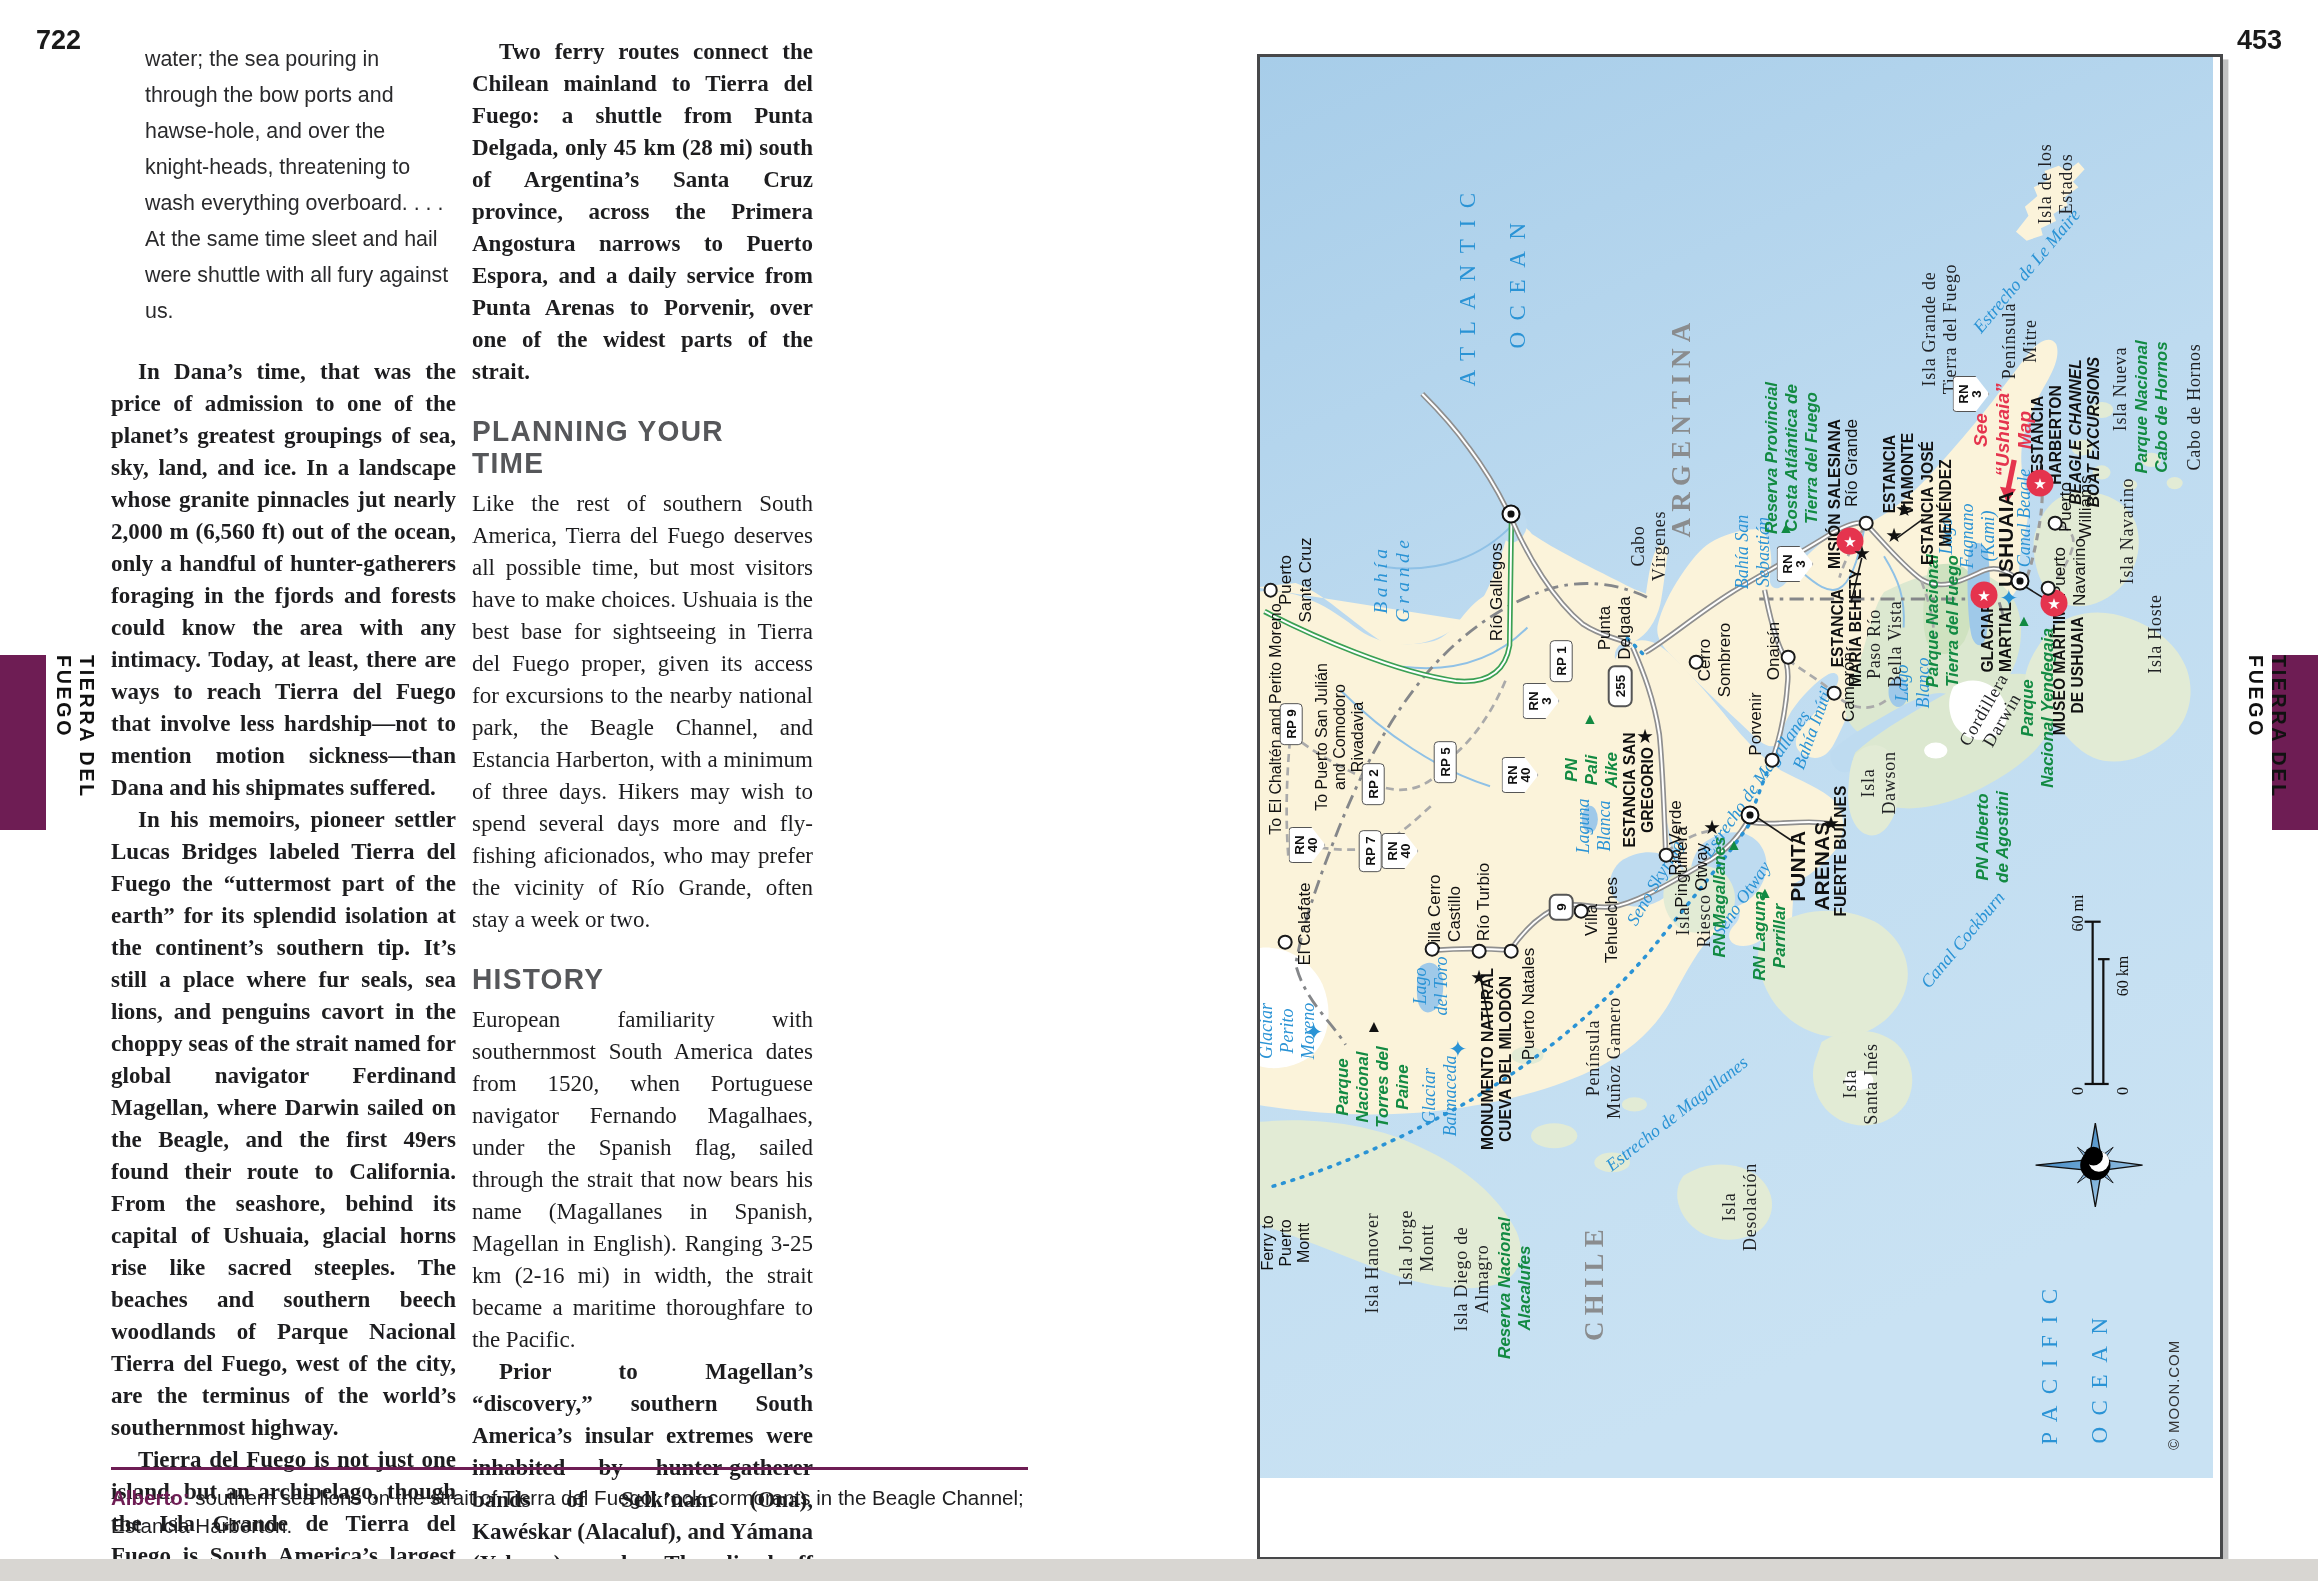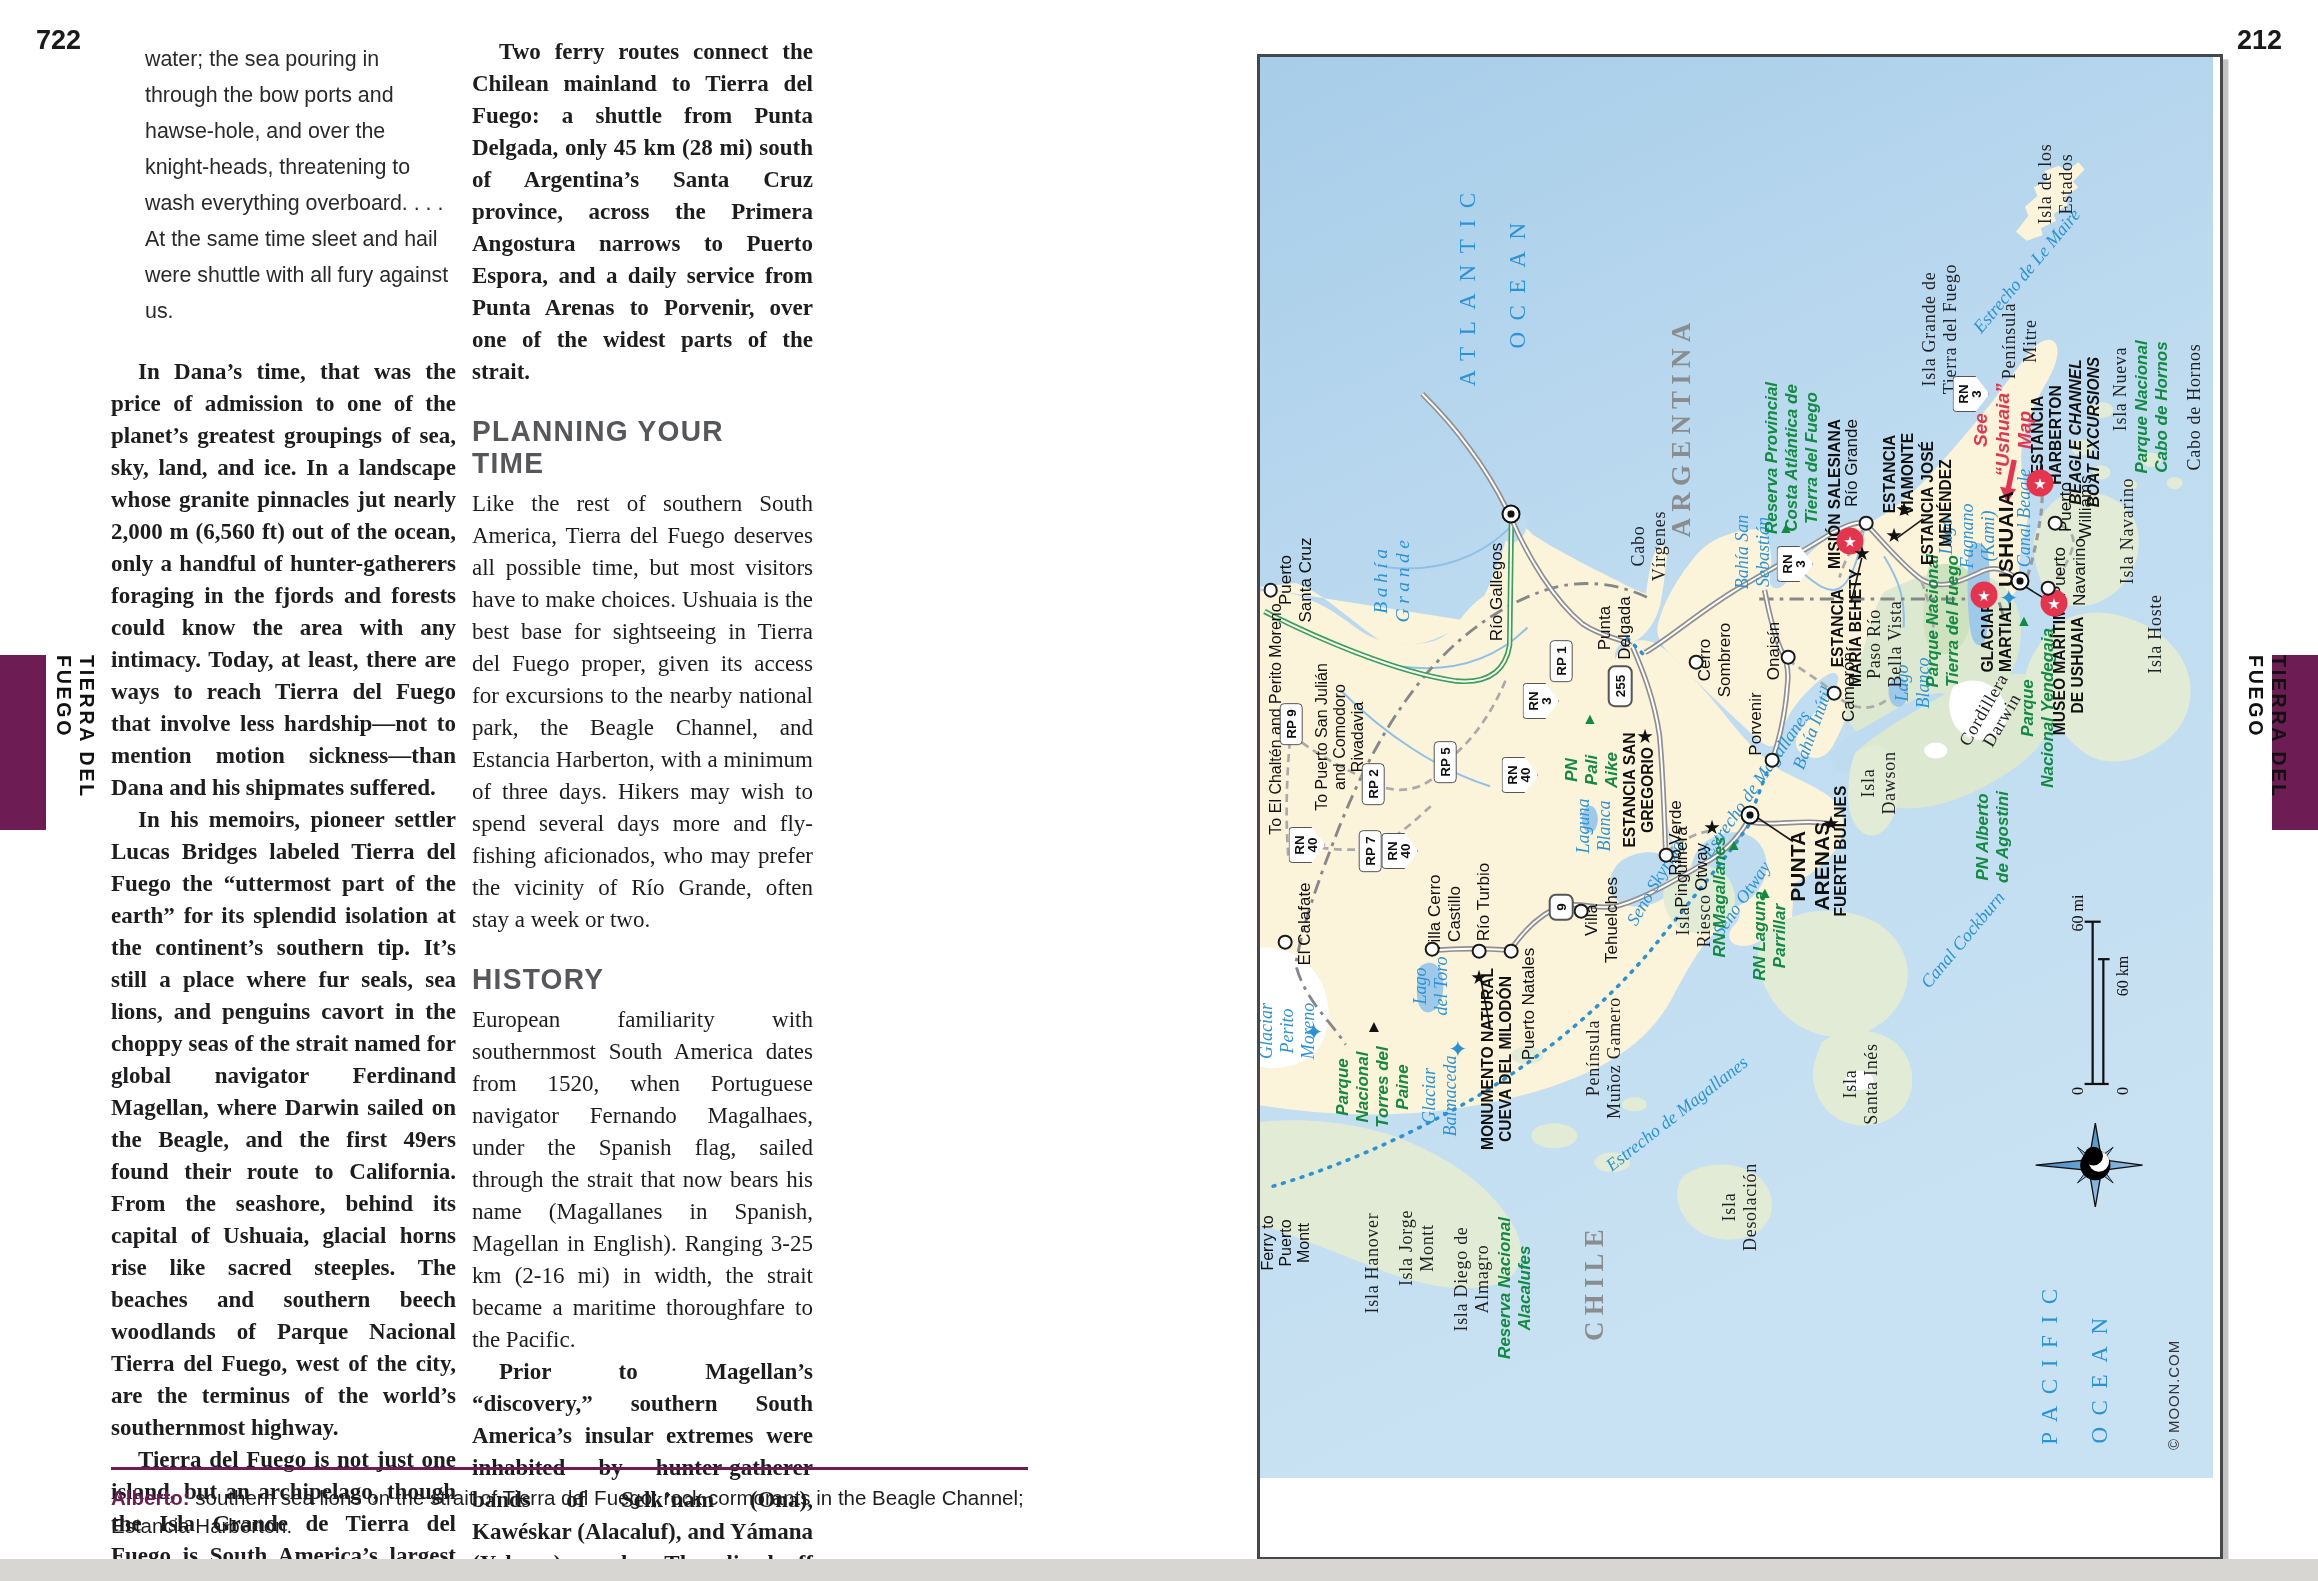--- a/index.html
+++ b/index.html
@@ -77,21 +77,21 @@
   .sh-rp{padding:3.6px 5.4px;border-radius:4.5px;}
   .sh-ch{padding:3.6px 8px;border-radius:7.1px;border-width:2.2px;}
   #bottom-strip{position:absolute;left:0;top:1559px;width:2319px;height:22px;background:#d8d6d2;}
 </style>
 </head>
 <body>
 
 <div id="canvas">
 
   <div id="pn-left" class="page-num">722</div>
-  <div id="pn-right" class="page-num">212</div>
+  <div id="pn-right" class="page-num">453</div>
 
   <div id="spine-left" class="spine"></div>
   <div id="spine-text-left" class="spine-text">TIERRA DEL FUEGO</div>
   <div id="spine-right" class="spine"></div>
   <div id="spine-text-right" class="spine-text">TIERRA DEL FUEGO</div>
 
   <div id="left-content">
     <div id="col1" class="col">
         <div class="blk quote">water; the sea pouring in through the bow ports and hawse-hole, and over the knight-heads, threatening to wash everything overboard. . . . At the same time sleet and hail were shuttle with all fury against us.</div>
         <div class="blk para">In Dana’s time, that was the price of admission to one of the planet’s greatest groupings of sea, sky, land, and ice. In a landscape whose granite pinnacles jut nearly 2,000 m (6,560 ft) out of the ocean, only a handful of hunter-gatherers foraging in the fjords and forests could know the area with any intimacy. Today, at least, there are ways to reach Tierra del Fuego that involve less hardship—not to mention motion sickness—than Dana and his shipmates suffered.</div>

